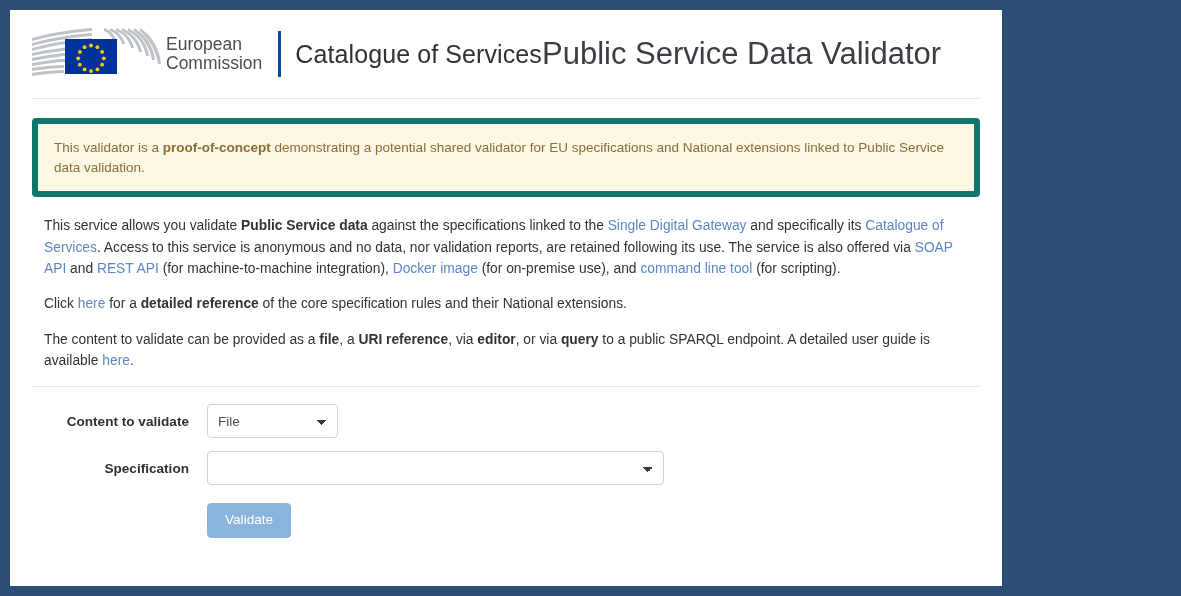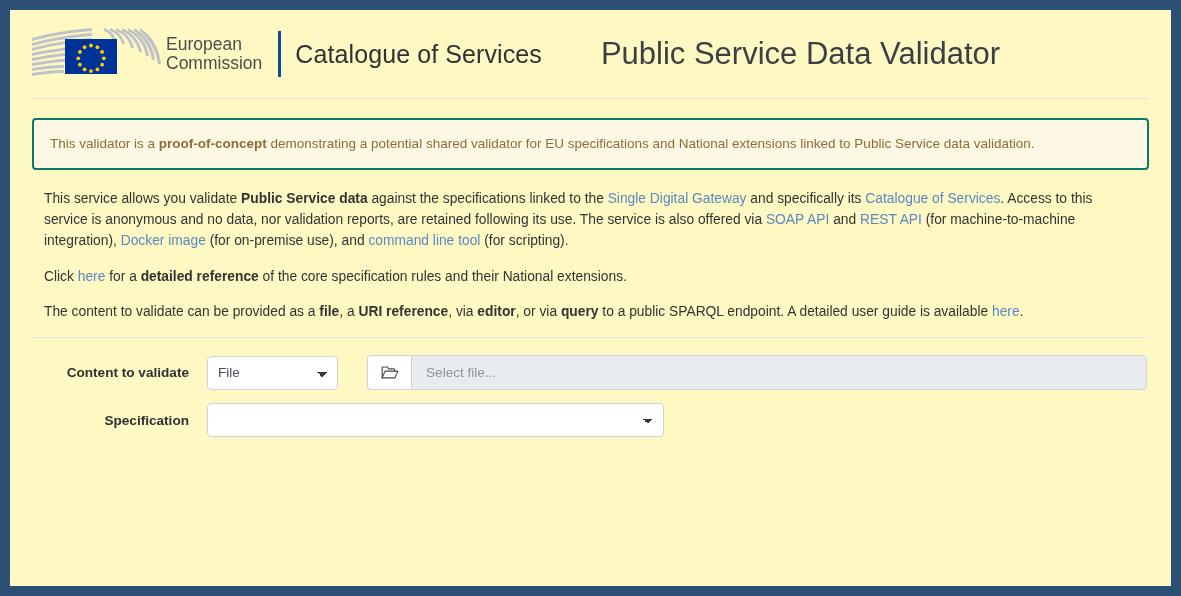--- a/index.html
+++ b/index.html
@@ -8,22 +8,22 @@
   }
   body {
     width: 1181px; height: 596px;
     background: #2c4f76;
     font-family: "Liberation Sans", sans-serif;
     overflow: hidden;
   }
   .page-frame {
     position: absolute;
     left: 10px; top: 10px;
-    width: 1161px; height: 576px;
-    background: #fef9c3;
+    width: 992px; height: 576px;
+    background: #ffffff;
     overflow: hidden;
   }
   .container {
     padding: 0 22px;
   }
 
   
   .site-header {
     display: flex;
     align-items: center;
@@ -84,21 +84,21 @@
   hr.rule {
     border: none;
     border-top: 1px solid #e6e6e6;
     margin: 0 22px;
   }
 
   
   .alert {
     margin: 19px 22px 0 22px;
     background: #fcf8e3;
-    border: 2px solid #0f766e;
+    border: 6px solid #0f766e;
     border-radius: 4px;
     padding: 14px 16px;
     color: #8a6d3b;
     font-size: 13.5px;
     line-height: 1.45;
   }
   .alert b { font-weight: bold; }
 
   
   .intro {
@@ -296,34 +296,28 @@
   <div style="height:15px"></div>
   <hr class="rule">
 
   <div class="container form-section">
 
     <div class="form-row">
       <div class="form-label">Content to validate</div>
       <select class="ctrl-select" id="select-content-type">
         <option>File</option>
       </select>
-      <div class="file-group">
-        <div class="file-btn">
-          <svg width="18" height="16" viewBox="0 0 20 18" fill="none" stroke="#4a4a4a" stroke-width="1.3" stroke-linejoin="round" stroke-linecap="round">
-            <path d="M1.2 14.5 V3.2 a1 1 0 0 1 1-1 h4.6 l1.8 2.1 h5.6 a1 1 0 0 1 1 1 v1.4"></path>
-            <path d="M1.2 14.5 L4.4 6.9 h14.4 l-3.2 7.6 Z"></path>
-          </svg>
-        </div>
-        <div class="file-text">Select file...</div>
-      </div>
     </div>
 
     <div class="form-row">
       <div class="form-label">Specification</div>
       <select class="ctrl-select" id="select-specification">
         <option></option>
       </select>
     </div>
 
 
+    <div class="btn-row">
+      <button class="btn-validate">Validate</button>
+    </div>
 
   </div>
 </div>
 
 </body></html>

